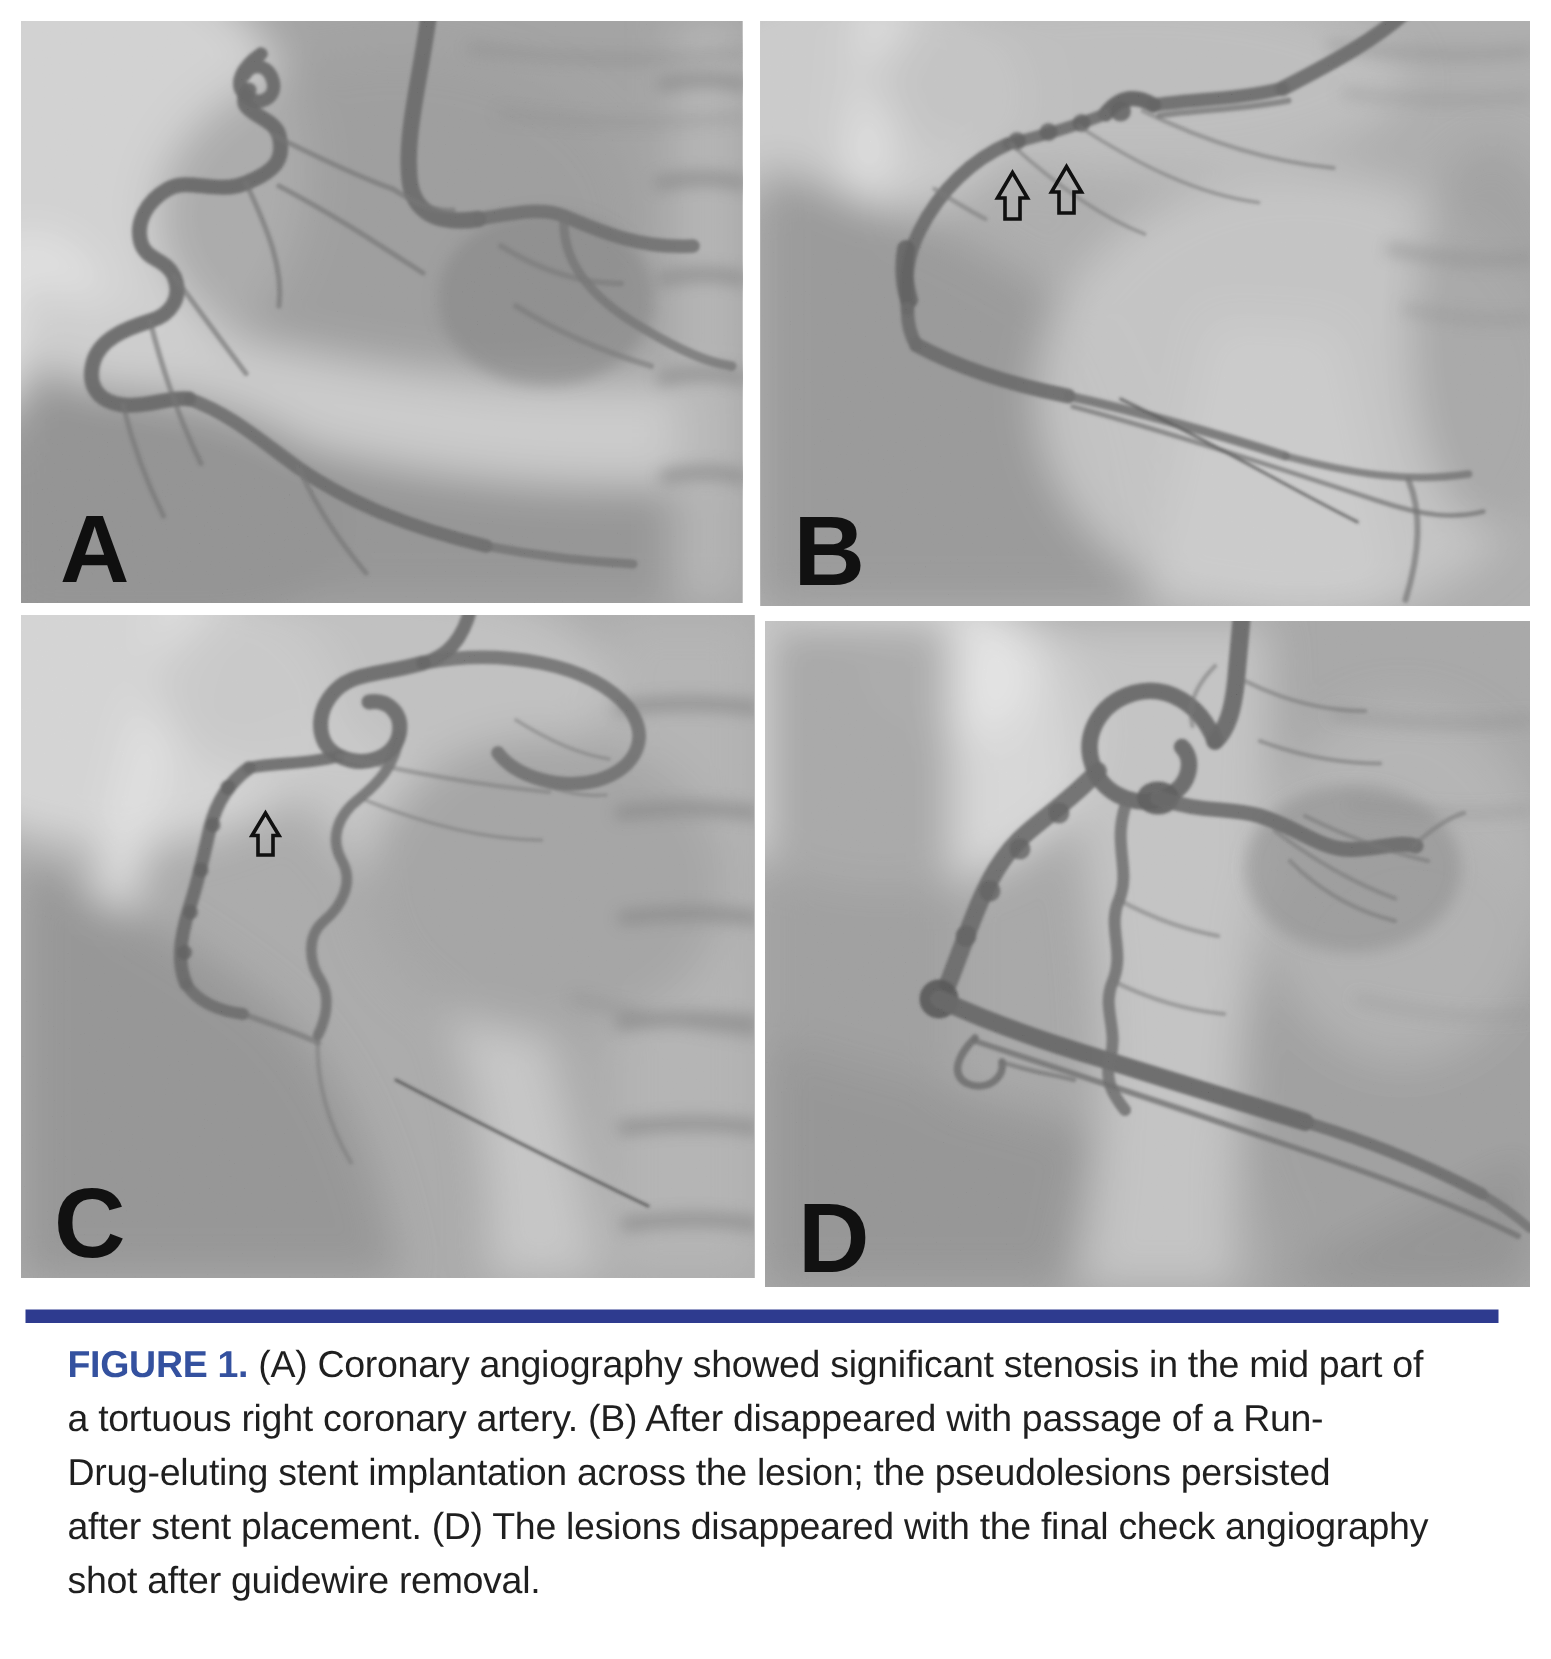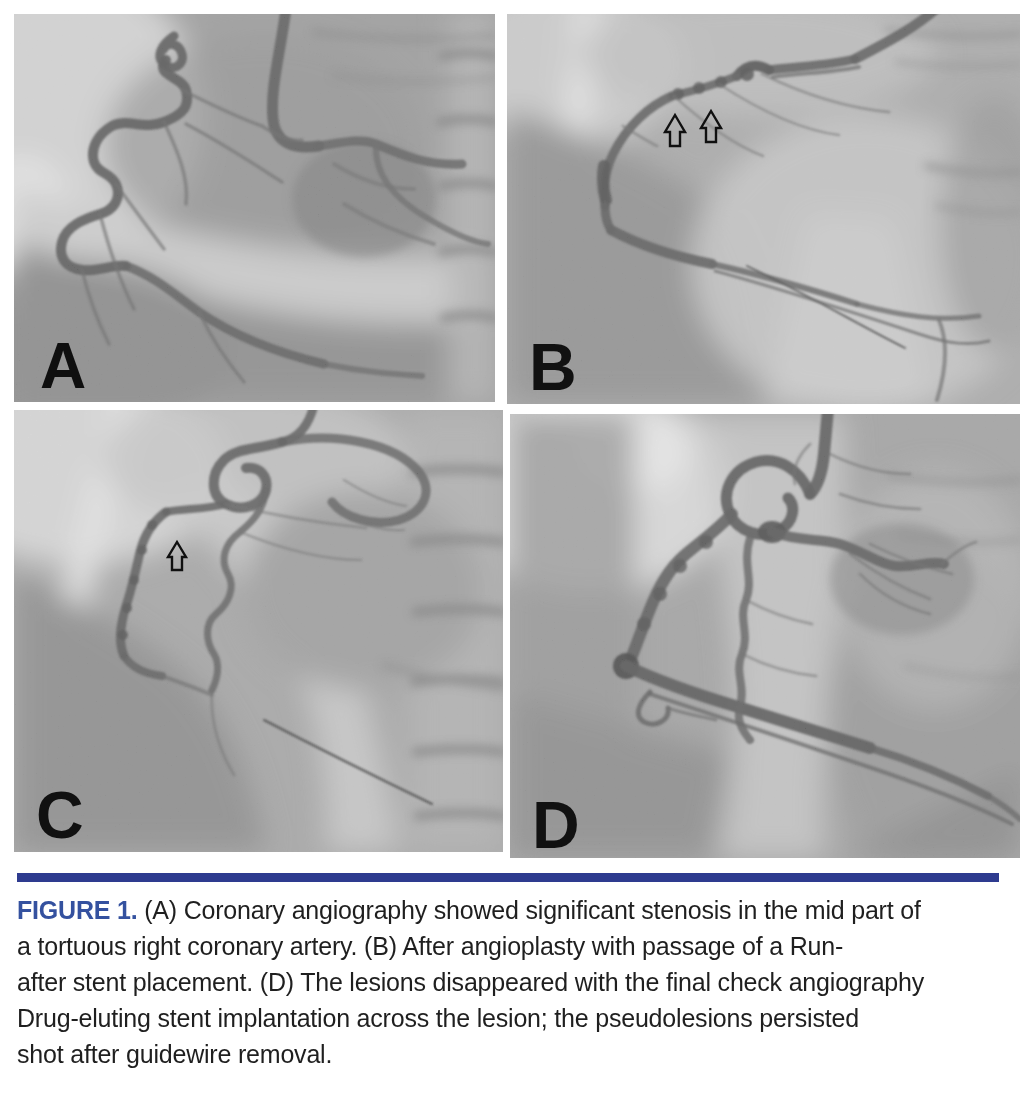--- a/index.html
+++ b/index.html
@@ -18,21 +18,21 @@
   .panel-d{left:510px;top:414px;width:510px;height:444px;}
   .divider{
     position:absolute;left:17px;top:873px;width:982px;height:9px;
     background:#2e3b8f;
   }
   .caption{
     position:absolute;left:17px;top:892px;width:1002px;
     font-size:25px;line-height:36px;color:#1f1f1f;
     letter-spacing:-0.2px;
   }
-  .cap-line{white-space:nowrap;}
+  .cap-line{white-space:nowrap;margin-left:28px;}
   .figlabel{color:#34519f;font-weight:bold;}
   text.plabel{
     font-family:"Liberation Sans", sans-serif;
     font-weight:bold;
   }
 </style>
 </head>
 <body>
 
 <div class="page">
@@ -309,19 +309,19 @@
       </g>
       <rect width="510" height="444" filter="url(#nzD)" opacity="0.3"></rect>
       <text class="plabel" x="22" y="434" font-size="66" fill="#111111">D</text>
     </svg>
   </div>
 
   <div class="divider" style="background: rgb(46, 59, 143);"></div>
 
   <div class="caption">
     <div class="cap-line"><span class="figlabel" style="color: rgb(52, 81, 159);">FIGURE 1.</span><span> (A) Coronary angiography showed significant stenosis in the mid part of</span></div>
-    <div class="cap-line">a tortuous right coronary artery. (B) After angioplasty with passage of a Run-</div>
+    <div class="cap-line">a tortuous right coronary artery. (B) After disappeared with passage of a Run-</div>
+    <div class="cap-line">Drug-eluting stent implantation across the lesion; the pseudolesions persisted</div>
     <div class="cap-line">after stent placement. (D) The lesions disappeared with the final check angiography</div>
-    <div class="cap-line">Drug-eluting stent implantation across the lesion; the pseudolesions persisted</div>
     <div class="cap-line">shot after guidewire removal.</div>
   </div>
 
 </div>
 
 </body></html>

